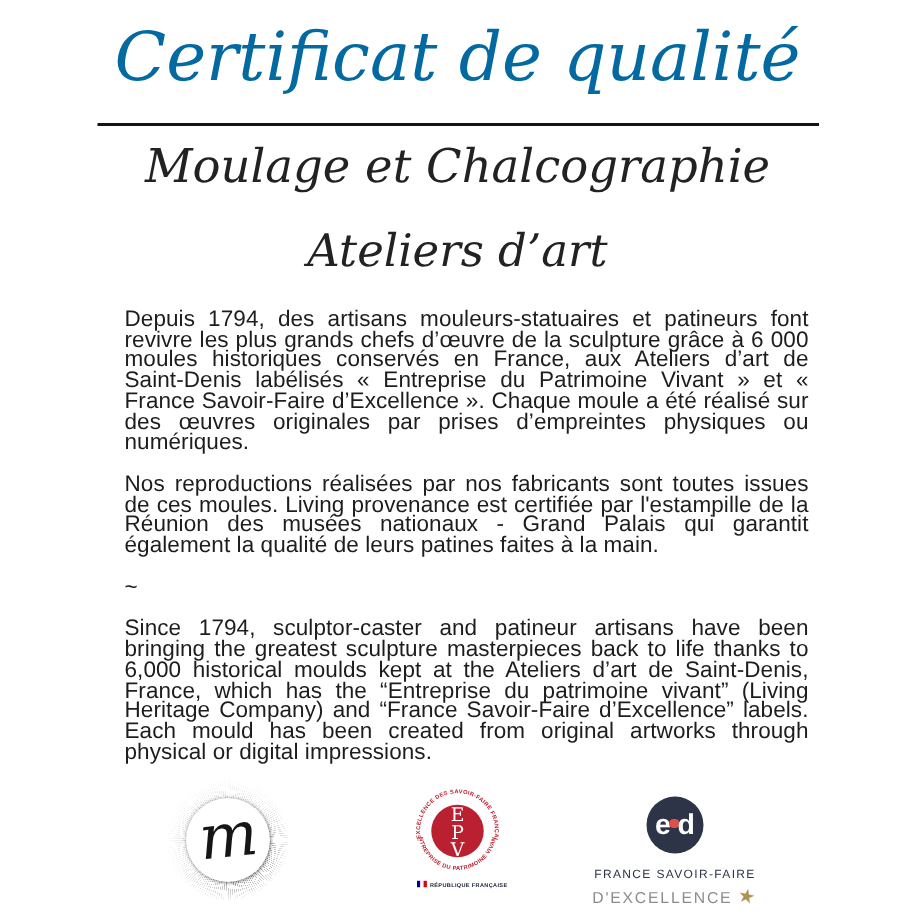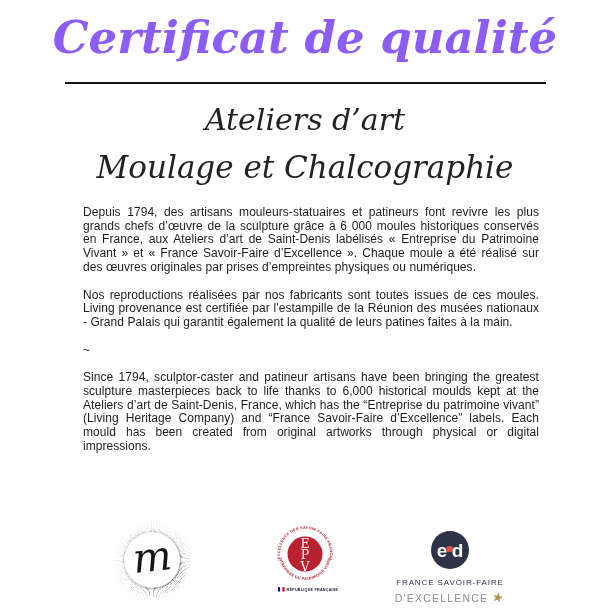--- a/index.html
+++ b/index.html
@@ -2,36 +2,36 @@
 <html><head>
 <meta charset="utf-8">
 <style>
   html,body { margin:0; padding:0; background:#ffffff; }
   .page {
     position:relative; width:610px; height:610px; background:#ffffff;
     font-family:"Liberation Sans", sans-serif; color:#1d1d1d; overflow:hidden;
   }
   .title {
     margin:12px 0 0 0; text-align:center;
-    font-family:"DejaVu Serif", serif; font-style:italic; font-weight:700;
-    font-size:45px; line-height:52px; color:#8b5cf6;
+    font-family:"DejaVu Serif", serif; font-style:italic; font-weight:400;
+    font-size:45px; line-height:52px; color:#0369a1;
   }
   .rule {
     width:481px; margin:18px auto 0 auto; border:none;
     border-top:2px solid #141414; height:0;
   }
   .subtitle {
     text-align:center; font-family:"DejaVu Serif", serif; font-style:italic;
     font-weight:400; color:#222;
   }
   .subtitle.s1 { margin-top:16px; font-size:30px; line-height:40px; }
   .subtitle.s2 { margin-top:6px;  font-size:31px; line-height:42px; }
   .body-text { margin:18px 71px 0 83px; }
   .body-text p {
-    margin:0; font-size:12px; line-height:13.7px; text-align:justify;
+    margin:0; font-size:15px; line-height:13.7px; text-align:justify;
     color:#1d1d1d; letter-spacing:0.05px;
   }
   .body-text p + p { margin-top:14px; }
   .body-text p.en { }
   .tilde {
     margin:12px 0 14px 0; text-align:center; font-size:13px; line-height:14px;
     color:#4a4a4a; font-style:normal !important;
   }
   
   .logo-abs { position:absolute; }
@@ -85,22 +85,22 @@
 </style>
 </head>
 <body>
 
 <div class="page">
 
   <h1 class="title">Certificat de qualité</h1>
 
   <hr class="rule">
 
+  <div class="subtitle s2">Moulage et Chalcographie</div>
   <div class="subtitle s1">Ateliers d’art</div>
-  <div class="subtitle s2">Moulage et Chalcographie</div>
 
   <div class="body-text">
     <p class="fr">Depuis 1794, des artisans mouleurs-statuaires et patineurs font revivre les plus grands chefs d’œuvre de la sculpture grâce à 6 000 moules historiques conservés en France, aux Ateliers d’art de Saint-Denis labélisés « Entreprise du Patrimoine Vivant » et « France Savoir-Faire d’Excellence ». Chaque moule a été réalisé sur des œuvres originales par prises d’empreintes physiques ou numériques.</p>
     <p class="fr">Nos reproductions réalisées par nos fabricants sont toutes issues de ces moules. Living provenance est certifiée par l'estampille de la Réunion des musées nationaux - Grand Palais qui garantit également la qualité de leurs patines faites à la main.</p>
     <p class="tilde">~</p>
     <p class="en">Since 1794, sculptor-caster and patineur artisans have been bringing the greatest sculpture masterpieces back to life thanks to 6,000 historical moulds kept at the Ateliers d’art de Saint-Denis, France, which has the “Entreprise du patrimoine vivant” (Living Heritage Company) and “France Savoir-Faire d’Excellence” labels. Each mould has been created from original artworks through physical or digital impressions.</p>
   </div>
 
   <div class="logo-abs m-logo">
     <div class="m-burst"></div>

